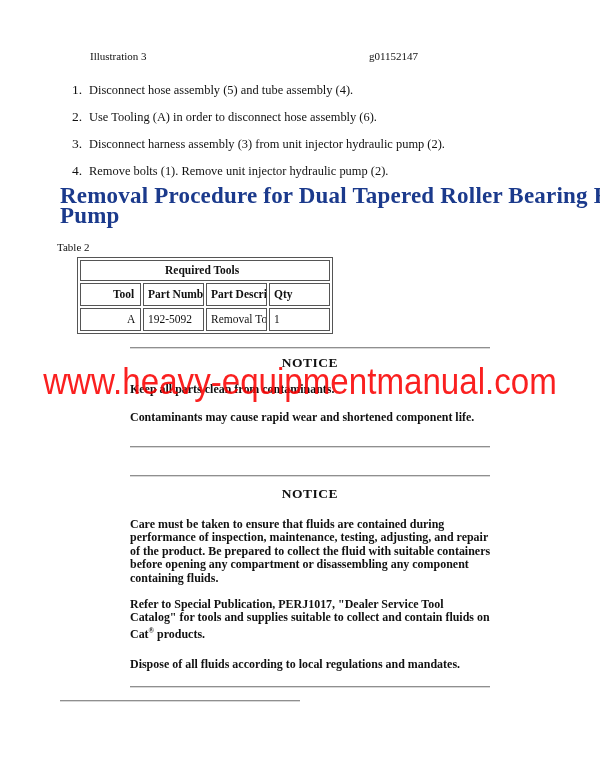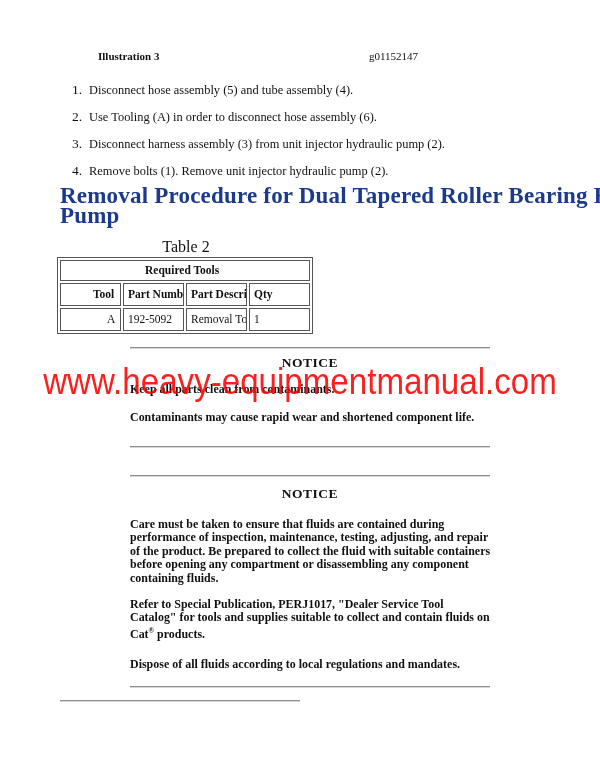--- a/index.html
+++ b/index.html
@@ -23,44 +23,45 @@
   .sq {
     display: inline-block;
     transform: scaleX(0.92);
     transform-origin: 0 0;
     white-space: pre;
   }
 
   
   #illus { top: 50px; left: 0; width: 600px; height: 14px; font-size: 11px; }
   #illus .lab { position: absolute; top: 0; }
-  #illus .l1 { left: 98px; font-weight: bold; }
+  #illus .l1 { left: 90px; }
   #illus .l2 { left: 369px; }
 
   
   #steps { top: 83px; left: 0; width: 600px; font-size: 13.5px; }
   .step { position: relative; height: 14px; line-height: 14px; margin-bottom: 13px; }
   .step .num { position: absolute; left: 72px; top: 0; }
   .step .txt { position: absolute; left: 89px; top: 0; }
 
   
   #heading {
     top: 186px; left: 60px; width: 520px;
     font-size: 23px; font-weight: bold; line-height: 20px;
     white-space: pre; letter-spacing: 0.2px;
   }
 
   
   #tablewrap { top: 240px; left: 57px; width: 258px; }
-  #tablecaption { font-size: 16px; text-align: center; height: 14px; line-height: 14px; }
+  #tablecaption { font-size: 11px; text-align: left; height: 14px; line-height: 14px; }
   table.tools {
     border-collapse: separate; border-spacing: 2px;
     border: 1px solid #555; margin-top: 3px;
     width: 256px; table-layout: fixed;
     font-size: 12.5px;
+    margin-left: 20px;
   }
   table.tools td { border: 1px solid #555; padding: 1px 4px; height: 19px; overflow: hidden; }
   table.tools .c1 { width: 31px;  text-align: right; }
   table.tools .c2 { width: 77px;  text-align: left; }
   table.tools .c3 { width: 94px;  text-align: left; }
   table.tools .c4 { width: 34px;  text-align: left; }
   table.tools .ttl { text-align: center; font-weight: bold; height: 17px; }
   table.tools .hdr { font-weight: bold; }
 
   

